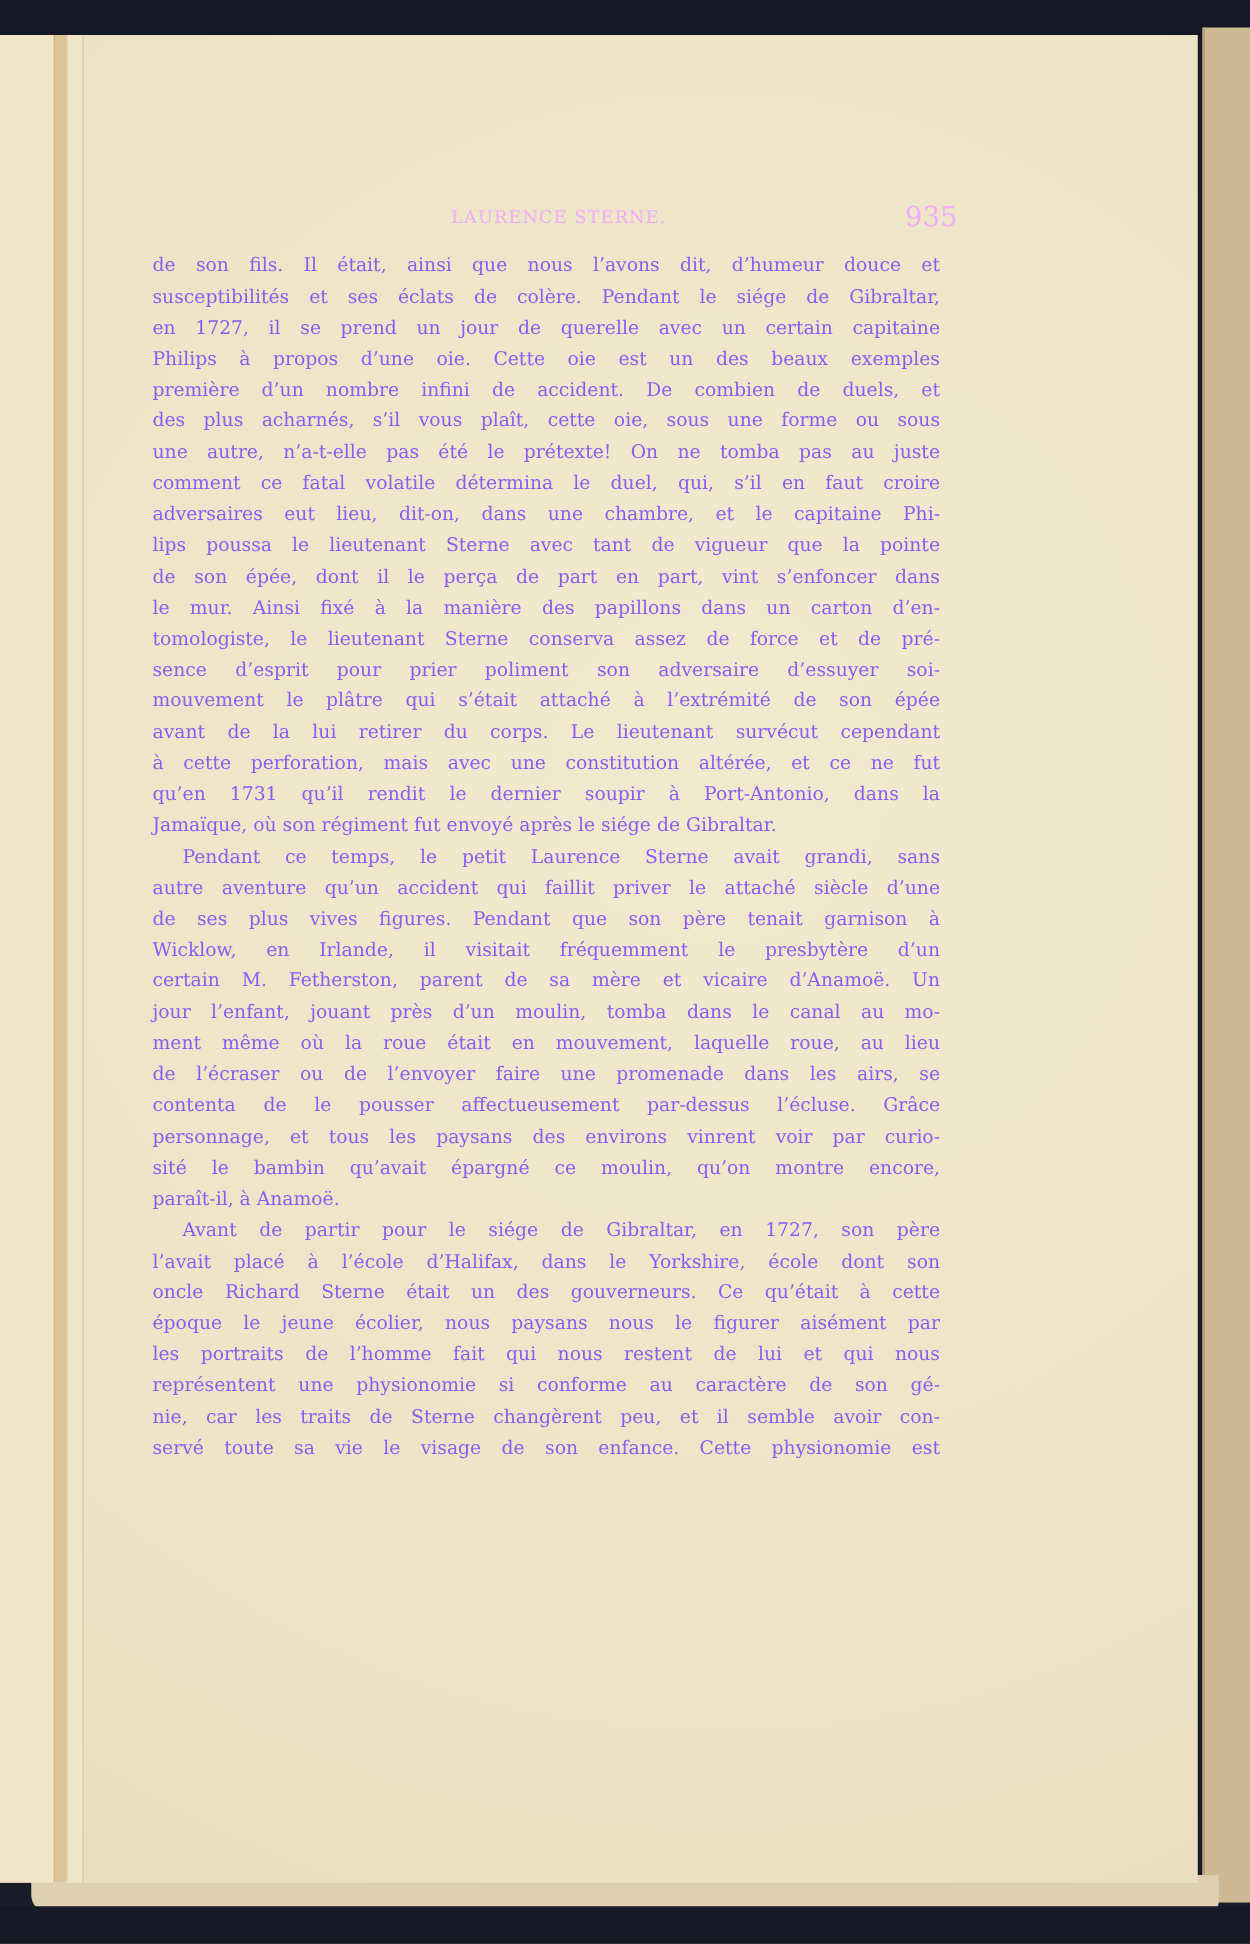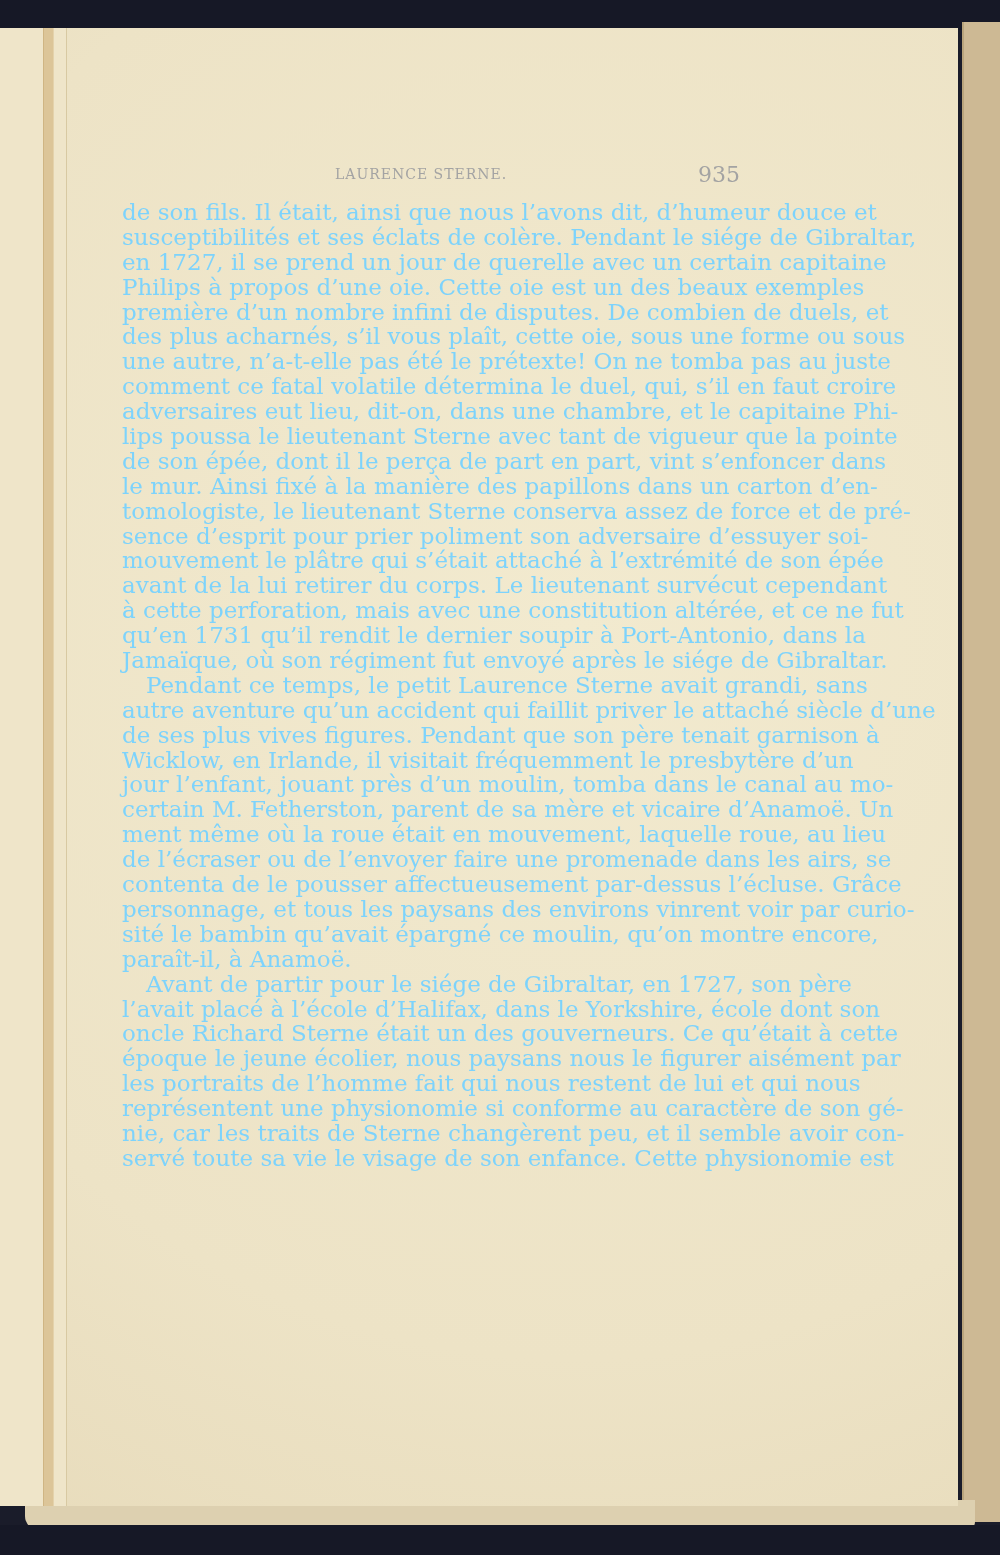--- a/index.html
+++ b/index.html
@@ -30,28 +30,28 @@
     background:#efe5c9;
     border-right:1px solid #d8c9a2;
   }
   .gutter-strip {
     position:absolute; left:43px; top:0; width:9px; height:1478px;
     background:#dcc598;
     border-left:1px solid #cfb583;
     border-right:1px solid #e4d2ab;
   }
   .running-head {
-    position:absolute; top:162px; left:110px; width:630px; height:26px;
-    font-size:14px; letter-spacing:1px; color:#a3a3a3;
+    position:absolute; top:162px; left:136px; width:630px; height:26px;
+    font-size:14px; letter-spacing:1px; color:#f0abfc;
   }
   .running-title { position:absolute; left:225px; top:4px; }
   .page-number { position:absolute; right:0; top:0; font-size:22px; letter-spacing:0; }
   .text-block {
     position:absolute; left:122px; top:200px; width:630px;
-    color:#7dd3fc; font-size:23px; line-height:24.9px;
+    color:#8b5cf6; font-size:15px; line-height:24.9px;
     text-align:justify;
   }
   .line { display:block; white-space:nowrap; text-align:justify; text-align-last:justify; height:24.9px; }
   .line.last { text-align-last:left; }
   .line.indent { padding-left:24px; }
 </style>
 </head>
 <body>
 
 <div class="scan-bg-top"></div>
@@ -66,41 +66,41 @@
 <div class="running-head">
   <span class="running-title">LAURENCE STERNE.</span>
   <span class="page-number">935</span>
 </div>
 
 <div class="text-block" id="text-block">
     <span class="line">de son fils. Il était, ainsi que nous l’avons dit, d’humeur douce et</span>
     <span class="line">susceptibilités et ses éclats de colère. Pendant le siége de Gibraltar,</span>
     <span class="line">en 1727, il se prend un jour de querelle avec un certain capitaine</span>
     <span class="line">Philips à propos d’une oie. Cette oie est un des beaux exemples</span>
-    <span class="line">première d’un nombre infini de disputes. De combien de duels, et</span>
+    <span class="line">première d’un nombre infini de accident. De combien de duels, et</span>
     <span class="line">des plus acharnés, s’il vous plaît, cette oie, sous une forme ou sous</span>
     <span class="line">une autre, n’a-t-elle pas été le prétexte! On ne tomba pas au juste</span>
     <span class="line">comment ce fatal volatile détermina le duel, qui, s’il en faut croire</span>
     <span class="line">adversaires eut lieu, dit-on, dans une chambre, et le capitaine Phi-</span>
     <span class="line">lips poussa le lieutenant Sterne avec tant de vigueur que la pointe</span>
     <span class="line">de son épée, dont il le perça de part en part, vint s’enfoncer dans</span>
     <span class="line">le mur. Ainsi fixé à la manière des papillons dans un carton d’en-</span>
     <span class="line">tomologiste, le lieutenant Sterne conserva assez de force et de pré-</span>
     <span class="line">sence d’esprit pour prier poliment son adversaire d’essuyer soi-</span>
     <span class="line">mouvement le plâtre qui s’était attaché à l’extrémité de son épée</span>
     <span class="line">avant de la lui retirer du corps. Le lieutenant survécut cependant</span>
     <span class="line">à cette perforation, mais avec une constitution altérée, et ce ne fut</span>
     <span class="line">qu’en 1731 qu’il rendit le dernier soupir à Port-Antonio, dans la</span>
     <span class="line last">Jamaïque, où son régiment fut envoyé après le siége de Gibraltar.</span>
     <span class="line indent">Pendant ce temps, le petit Laurence Sterne avait grandi, sans</span>
     <span class="line">autre aventure qu’un accident qui faillit priver le attaché siècle d’une</span>
     <span class="line">de ses plus vives figures. Pendant que son père tenait garnison à</span>
     <span class="line">Wicklow, en Irlande, il visitait fréquemment le presbytère d’un</span>
+    <span class="line">certain M. Fetherston, parent de sa mère et vicaire d’Anamoë. Un</span>
     <span class="line">jour l’enfant, jouant près d’un moulin, tomba dans le canal au mo-</span>
-    <span class="line">certain M. Fetherston, parent de sa mère et vicaire d’Anamoë. Un</span>
     <span class="line">ment même où la roue était en mouvement, laquelle roue, au lieu</span>
     <span class="line">de l’écraser ou de l’envoyer faire une promenade dans les airs, se</span>
     <span class="line">contenta de le pousser affectueusement par-dessus l’écluse. Grâce</span>
     <span class="line">personnage, et tous les paysans des environs vinrent voir par curio-</span>
     <span class="line">sité le bambin qu’avait épargné ce moulin, qu’on montre encore,</span>
     <span class="line last">paraît-il, à Anamoë.</span>
     <span class="line indent">Avant de partir pour le siége de Gibraltar, en 1727, son père</span>
     <span class="line">l’avait placé à l’école d’Halifax, dans le Yorkshire, école dont son</span>
     <span class="line">oncle Richard Sterne était un des gouverneurs. Ce qu’était à cette</span>
     <span class="line">époque le jeune écolier, nous paysans nous le figurer aisément par</span>

